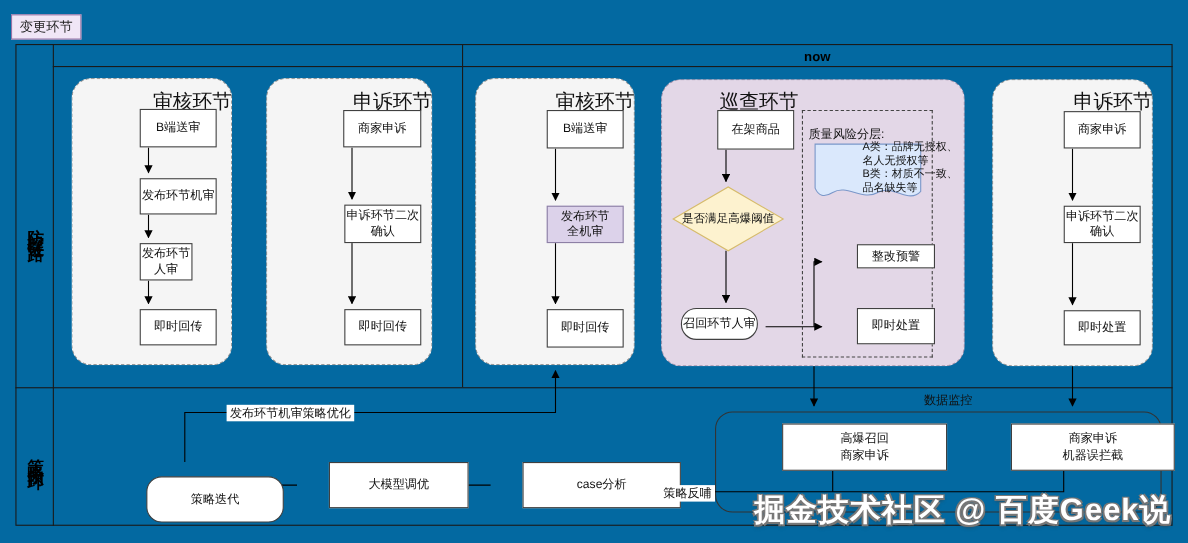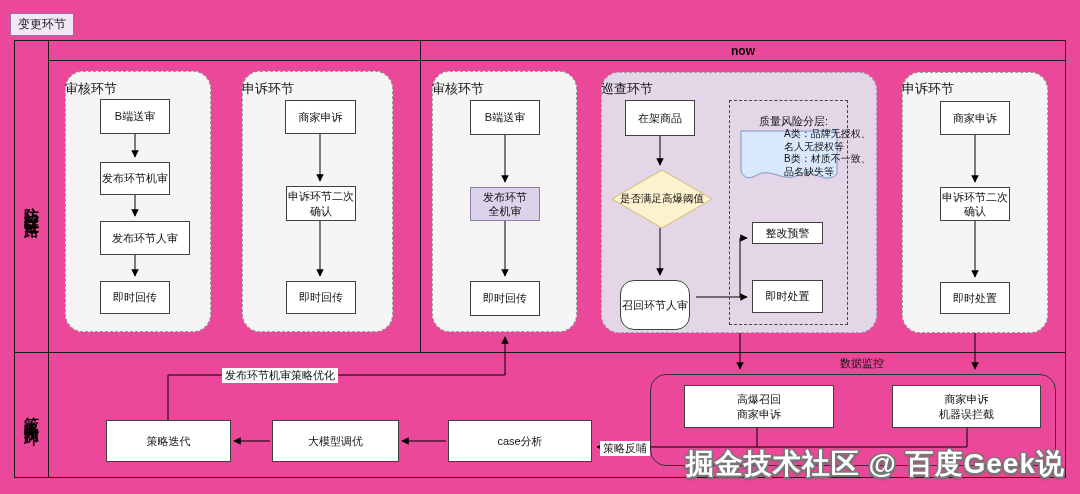--- a/index.html
+++ b/index.html
@@ -1,36 +1,36 @@
 <!DOCTYPE html>
 <html><head>
 <meta charset="utf-8">
 <style>
   html,body{margin:0;padding:0;background:#fff;}
   #stage{
-    position:relative;width:1080px;height:494px;background:#ec4899;overflow:hidden;
+    position:relative;width:1080px;height:494px;background:#0369a1;overflow:hidden;
     font-family:"Liberation Sans","DejaVu Sans",sans-serif;color:#1a1a1a;
   }
   .gline{position:absolute;background:#1a1a1a;z-index:1;}
   .hdr{position:absolute;font-size:12px;font-weight:bold;text-align:center;z-index:3;color:#000;}
   .rowlabel{
     position:absolute;display:flex;align-items:center;justify-content:center;
     writing-mode:vertical-rl;text-orientation:upright;
     font-size:15px;font-weight:bold;letter-spacing:5px;z-index:3;color:#000;
   }
   .container{
     position:absolute;background:#f5f5f5;border:1px dashed #9a9a9a;border-radius:18px;
     z-index:1;box-sizing:border-box;
   }
   .container.purple{background:#e3d7e7;border-color:#a595ad;}
-  .ctitle{position:absolute;font-size:13px;text-align:left;z-index:3;color:#111;}
+  .ctitle{position:absolute;font-size:18px;text-align:right;z-index:3;color:#111;}
   .box{
     position:absolute;background:#ffffff;border:1px solid #404040;box-sizing:border-box;
     display:flex;align-items:center;justify-content:center;text-align:center;
-    font-size:11px;line-height:1.3;white-space:pre-line;z-index:3;color:#111;
+    font-size:11px;line-height:1.3;white-space:pre-line;z-index:3;color:#111;margin-left:27px;
   }
   .box.purple{background:#dcd2ea;border-color:#8d80a5;}
   .dashedrect{position:absolute;border:1px dashed #444;box-sizing:border-box;z-index:2;}
   #svg-layer{position:absolute;left:0;top:0;z-index:2;}
   .overlaytext{
     position:absolute;z-index:3;text-align:center;display:flex;align-items:center;
     justify-content:center;white-space:pre-line;color:#111;
   }
   .edge-label{position:absolute;font-size:11px;background:#fff;padding:0 3px;z-index:4;color:#111;white-space:nowrap;}
   .plain-label{position:absolute;font-size:11px;z-index:4;color:#111;white-space:nowrap;}
@@ -110,59 +110,59 @@
 
     <path d="M168,420 V375 H505 V337" stroke="#000" fill="none" marker-end="url(#arrow)"></path>
 
     <polygon points="612,199 662,170 712,199 662,228" fill="#fdf2cf" stroke="#d6bb6b" stroke-width="1"></polygon>
 
     <path d="M741,131 H837 V174 C826,186 812,167 798,175 C784,183 770,167 757,175 C749,180 744,178 741,171 Z" fill="#dae8fc" stroke="#7a97c9" stroke-width="1"></path>
   </svg>
 
   <div class="box" style="left:100px;top:99px;width:70px;height:35px;">B端送审</div>
   <div class="box" style="left:100px;top:162px;width:70px;height:33px;">发布环节机审</div>
-  <div class="box" style="left:100px;top:221px;width:90px;height:34px;">发布环节人审</div>
+  <div class="box" style="left:100px;top:221px;width:48px;height:34px;">发布环节人审</div>
   <div class="box" style="left:100px;top:281px;width:70px;height:33px;">即时回传</div>
 
   <div class="box" style="left:285px;top:100px;width:71px;height:34px;">商家申诉</div>
   <div class="box" style="left:286px;top:186px;width:70px;height:35px;">申诉环节二次
 确认</div>
   <div class="box" style="left:286px;top:281px;width:70px;height:33px;">即时回传</div>
 
   <div class="box" style="left:470px;top:100px;width:70px;height:35px;">B端送审</div>
   <div class="box purple" style="left:470px;top:187px;width:70px;height:34px;">发布环节
 全机审</div>
   <div class="box" style="left:470px;top:281px;width:70px;height:35px;">即时回传</div>
 
   <div class="box" style="left:625px;top:100px;width:70px;height:36px;">在架商品</div>
   <div class="overlaytext" style="left:612px;top:170px;width:100px;height:58px;font-size:10.5px;">是否满足高爆阈值</div>
-  <div class="box" style="left:620px;top:280px;width:70px;height:50px;border-radius:14px;">召回环节人审</div>
+  <div class="box" style="left:592px;top:280px;width:70px;height:29px;border-radius:14px;">召回环节人审</div>
   <div class="dashedrect" style="left:729px;top:100px;width:119px;height:225px;"></div>
-  <div class="plain-label" style="left:735px;top:114px;font-size:11px;margin-left:24px;">质量风险分层:</div>
+  <div class="plain-label" style="left:735px;top:114px;font-size:11px;">质量风险分层:</div>
   <div class="overlaytext" style="left:743px;top:133px;width:90px;height:40px;font-size:10px;line-height:12.5px;text-align:left;justify-content:flex-start;padding-left:41px;">A类：品牌无授权、
 名人无授权等
 B类：材质不一致、
 品名缺失等</div>
   <div class="box" style="left:752px;top:222px;width:71px;height:22px;">整改预警</div>
   <div class="box" style="left:752px;top:280px;width:71px;height:33px;">即时处置</div>
 
   <div class="box" style="left:940px;top:101px;width:70px;height:34px;">商家申诉</div>
   <div class="box" style="left:940px;top:187px;width:70px;height:34px;">申诉环节二次
 确认</div>
   <div class="box" style="left:940px;top:282px;width:70px;height:32px;">即时处置</div>
 
   <div class="plain-label" style="left:840px;top:356px;">数据监控</div>
   <div style="position:absolute;left:650px;top:374px;width:406px;height:92px;border:1px solid #333;border-radius:16px;box-sizing:border-box;z-index:1;"></div>
   <div class="box" style="left:684px;top:385px;width:150px;height:43px;">高爆召回
 商家申诉</div>
   <div class="box" style="left:892px;top:385px;width:149px;height:43px;">商家申诉
 机器误拦截</div>
 
-  <div class="box" style="left:106px;top:420px;width:125px;height:42px;">策略迭代</div>
+  <div class="box" style="left:106px;top:433px;width:125px;height:42px;border-radius:14px;">策略迭代</div>
   <div class="box" style="left:272px;top:420px;width:127px;height:42px;">大模型调优</div>
   <div class="box" style="left:448px;top:420px;width:144px;height:42px;">case分析</div>
 
-  <div class="edge-label" style="left:206px;top:368px;margin-left:16px;">发布环节机审策略优化</div>
+  <div class="edge-label" style="left:206px;top:368px;">发布环节机审策略优化</div>
   <div class="edge-label" style="left:600px;top:441px;">策略反哺</div>
 
   <div id="watermark">掘金技术社区 @ 百度Geek说</div>
 
 </div>
 
 </body></html>

